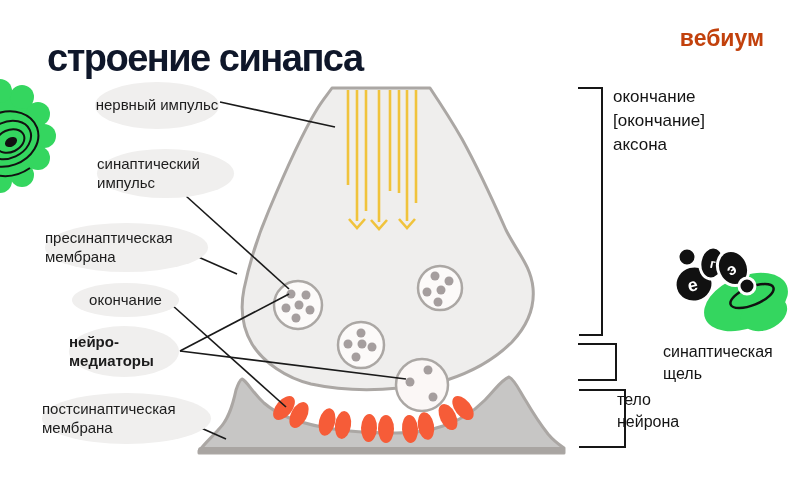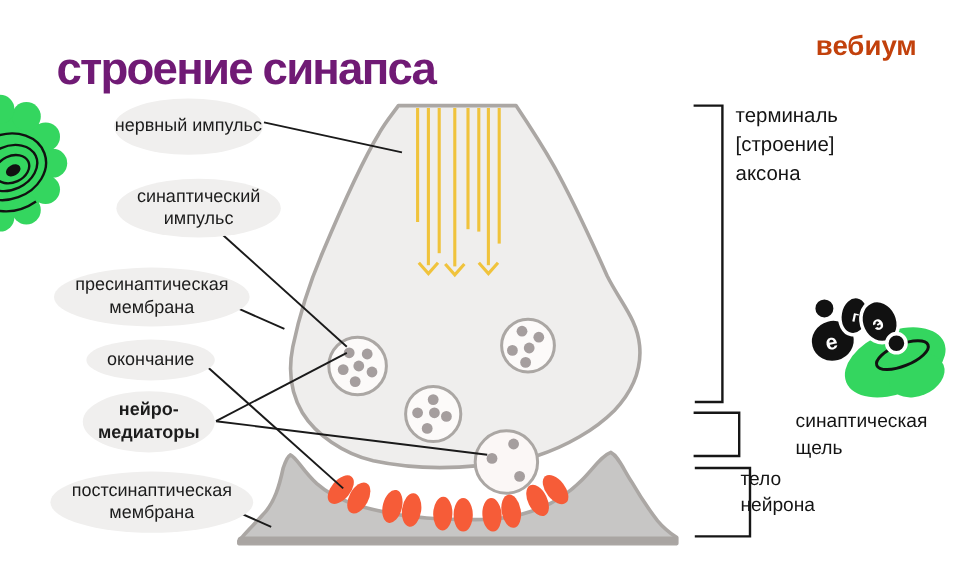--- a/index.html
+++ b/index.html
@@ -1,23 +1,23 @@
 <!DOCTYPE html>
 <html><head>
 <meta charset="utf-8">
 <style>
   html,body{margin:0;padding:0;background:#fff;}
   .stage{position:relative;width:800px;height:480px;background:#ffffff;overflow:hidden;
          font-family:"Liberation Sans",sans-serif;color:#111;}
   .stage svg{position:absolute;left:0;top:0;}
   .page-title{position:absolute;left:47px;top:12px;font-size:38px;font-weight:600;
-              letter-spacing:-1.5px;color:#701a75;}
+              letter-spacing:-1.5px;color:#0f172a;}
   .brand{position:absolute;right:36px;top:25px;font-size:23px;font-weight:600;color:#c2410c;}
   .tag{position:absolute;display:flex;align-items:center;justify-content:center;
-       text-align:center;background:#f0efee;border-radius:50%;
+       text-align:left;background:#f0efee;border-radius:50%;
        font-size:15px;line-height:1.22;font-weight:500;color:#1c1c1c;}
   .tag-nerve{left:95px;top:82px;width:124px;height:47px;}
   .tag-vesicle{left:97px;top:149px;width:137px;height:49px;}
   .tag-presyn{left:45px;top:223px;width:163px;height:49px;}
   .tag-receptors{left:72px;top:283px;width:107px;height:34px;}
   .tag-neuro{left:69px;top:326px;width:110px;height:51px;font-weight:bold;}
   .tag-postsyn{left:42px;top:393px;width:169px;height:51px;}
   .annot{position:absolute;font-size:17px;line-height:1.42;font-weight:500;color:#141414;}
   .annot-terminal{left:613px;top:85px;width:112px;}
   .annot-cleft{left:627px;top:341px;width:126px;font-size:16px;line-height:1.4;margin-left:36px;}
@@ -179,17 +179,17 @@
   <h1 class="page-title">строение синапса</h1>
   <div class="brand">вебиум</div>
 
   <div class="tag tag-nerve">нервный импульс</div>
   <div class="tag tag-vesicle">синаптический импульс</div>
   <div class="tag tag-presyn">пресинаптическая мембрана</div>
   <div class="tag tag-receptors">окончание</div>
   <div class="tag tag-neuro">нейро-медиаторы</div>
   <div class="tag tag-postsyn">постсинаптическая мембрана</div>
 
-  <div class="annot annot-terminal">терминаль [строение] аксона</div>
+  <div class="annot annot-terminal">окончание [окончание] аксона</div>
   <div class="annot annot-cleft">синаптическая щель</div>
   <div class="annot annot-body">тело нейрона</div>
 
 </div>
 
 </body></html>

